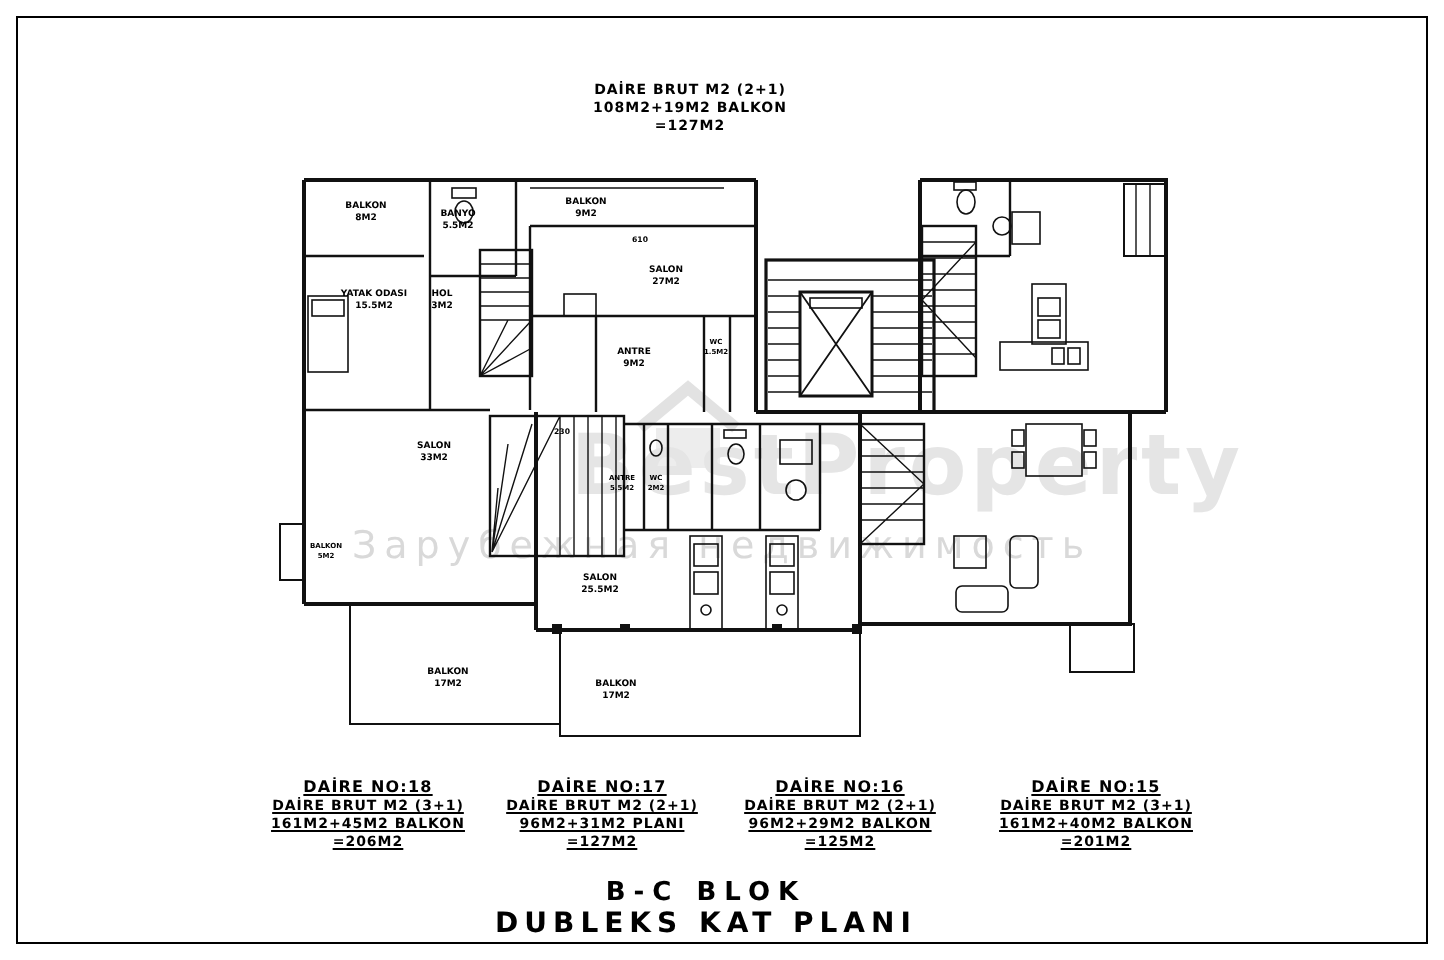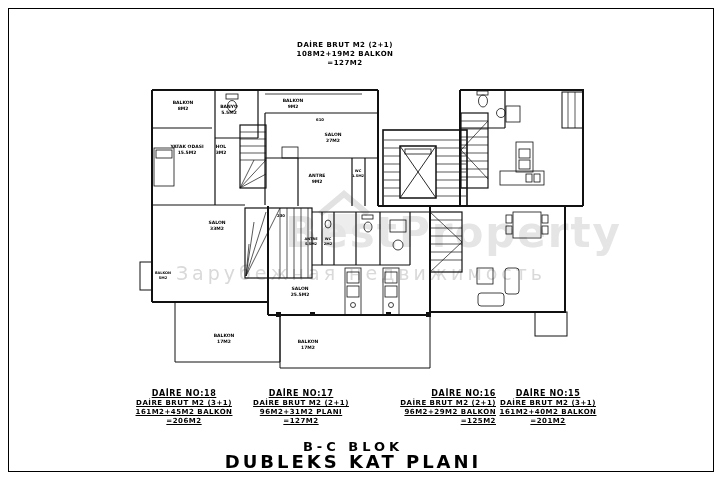--- a/index.html
+++ b/index.html
@@ -4,24 +4,24 @@
 <style>
   html,body{margin:0;padding:0;background:#fff;}
   .page{position:relative;width:722px;height:480px;background:#ffffff;overflow:hidden;
         font-family:"DejaVu Sans", sans-serif;color:#000;}
   .frame{position:absolute;left:8px;top:8px;width:704px;height:462px;border:1.5px solid #000;}
   
   .top-info{position:absolute;left:245px;top:41px;width:200px;text-align:center;}
   .u-title{font-size:8px;font-weight:bold;letter-spacing:.6px;line-height:11px;}
   .u-line{font-size:7px;font-weight:bold;letter-spacing:.5px;line-height:9px;}
   .unit-block{position:absolute;top:388px;width:132px;text-align:center;text-decoration:underline;}
-  .ub-0{left:118px;} .ub-1{left:235px;} .ub-2{left:364px;text-align:right;} .ub-3{left:482px;}
+  .ub-0{left:118px;} .ub-1{left:235px;} .ub-2{left:354px;} .ub-3{left:482px;}
   .title-block{position:absolute;left:0;top:439px;width:706px;text-align:center;}
   .t1{font-size:13px;font-weight:bold;letter-spacing:4px;line-height:15px;}
-  .t2{font-size:18px;font-weight:bold;letter-spacing:3px;line-height:16px;}
+  .t2{font-size:14px;font-weight:bold;letter-spacing:3px;line-height:16px;}
   
   .wm-brand{position:absolute;left:0;top:208px;width:622px;text-align:right;
             font-size:42px;font-weight:bold;color:#e5e5e5;letter-spacing:2px;z-index:1;}
   .wm-tag{position:absolute;left:0;top:262px;width:722px;text-align:center;
           font-size:19px;color:#d9d9d9;letter-spacing:4px;z-index:1;}
   .wm-house{position:absolute;left:316px;top:190px;z-index:0;}
   .plan{position:absolute;left:138px;top:84px;z-index:2;}
   svg text{font-family:"DejaVu Sans", sans-serif;font-weight:bold;fill:#000;}
 </style>
 </head>

